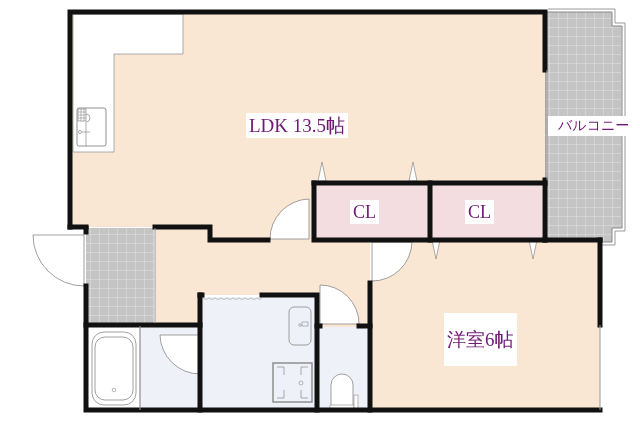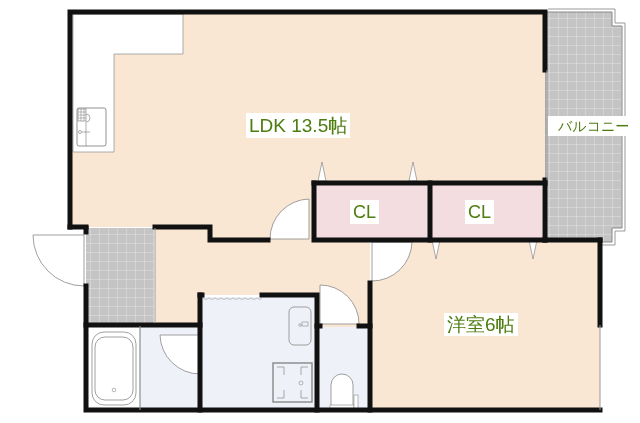--- a/index.html
+++ b/index.html
@@ -1,22 +1,22 @@
 <!DOCTYPE html>
 <html><head>
   <meta charset="utf-8">
   <style>
     html, body { margin: 0; padding: 0; background: #ffffff; }
     body { width: 640px; height: 423px; position: relative; overflow: hidden; font-family: "Liberation Sans", "DejaVu Sans", sans-serif; }
     #plan { position: absolute; left: 0; top: 0; width: 640px; height: 423px; }
-    .label { position: absolute; background: #ffffff; color: #4d7c0f; font-family: Liberation Sans, sans-serif; line-height: 1; white-space: nowrap; }
+    .label { position: absolute; background: #ffffff; color: #701a75; font-family: Liberation Serif, serif; line-height: 1; white-space: nowrap; }
     .lbl-ldk { left: 246px; top: 113px; font-size: 19px; padding: 3px 3px; }
     .lbl-cl1 { left: 350px; top: 200px; font-size: 18px; padding: 3px 3px; }
     .lbl-cl2 { left: 465px; top: 200px; font-size: 18px; padding: 3px 3px; }
-    .lbl-yoshitsu { left: 444px; top: 313px; font-size: 19px; padding: 2px 3px; }
+    .lbl-yoshitsu { left: 444px; top: 313px; font-size: 19px; padding: 17px 3px; }
     .lbl-balcony { left: 548px; top: 116px; font-size: 14px; padding: 3px 10px; }
   </style>
 </head>
 <body>
 
 <svg id="plan" viewBox="0 0 640 423" xmlns="http://www.w3.org/2000/svg">
   <defs>
     <pattern id="tile" width="9" height="9" patternUnits="userSpaceOnUse">
       <rect width="9" height="9" fill="#c4c4c4"></rect>
       <path d="M9 0 L0 0 0 9" fill="none" stroke="#e2e2e2" stroke-width="1"></path>

